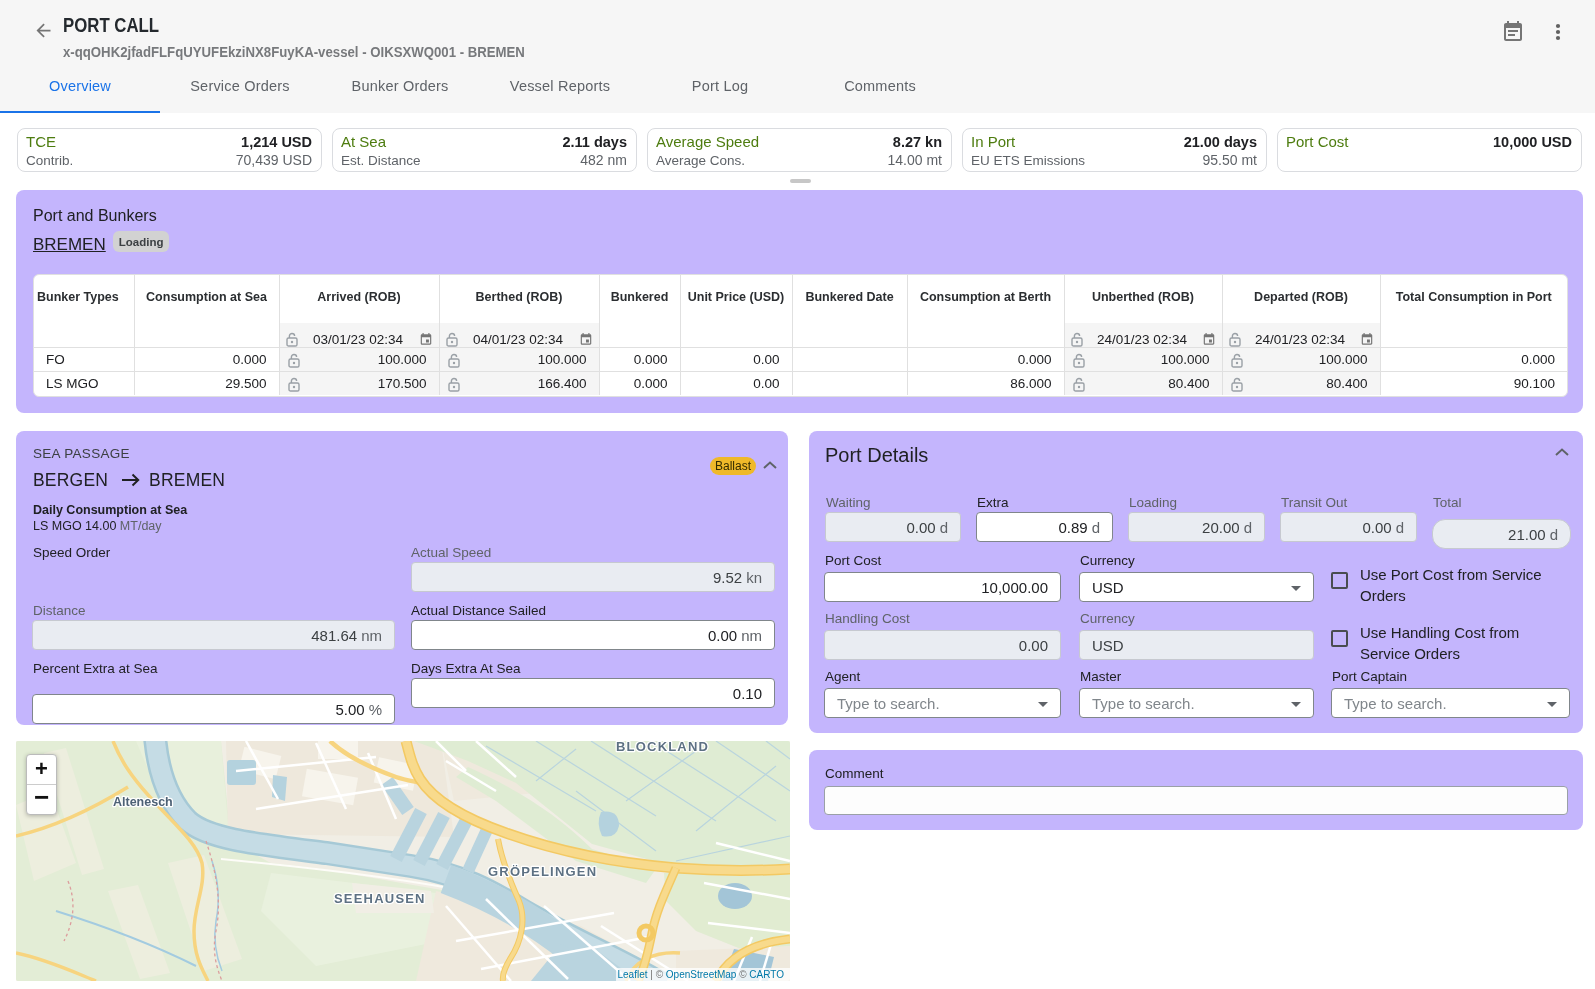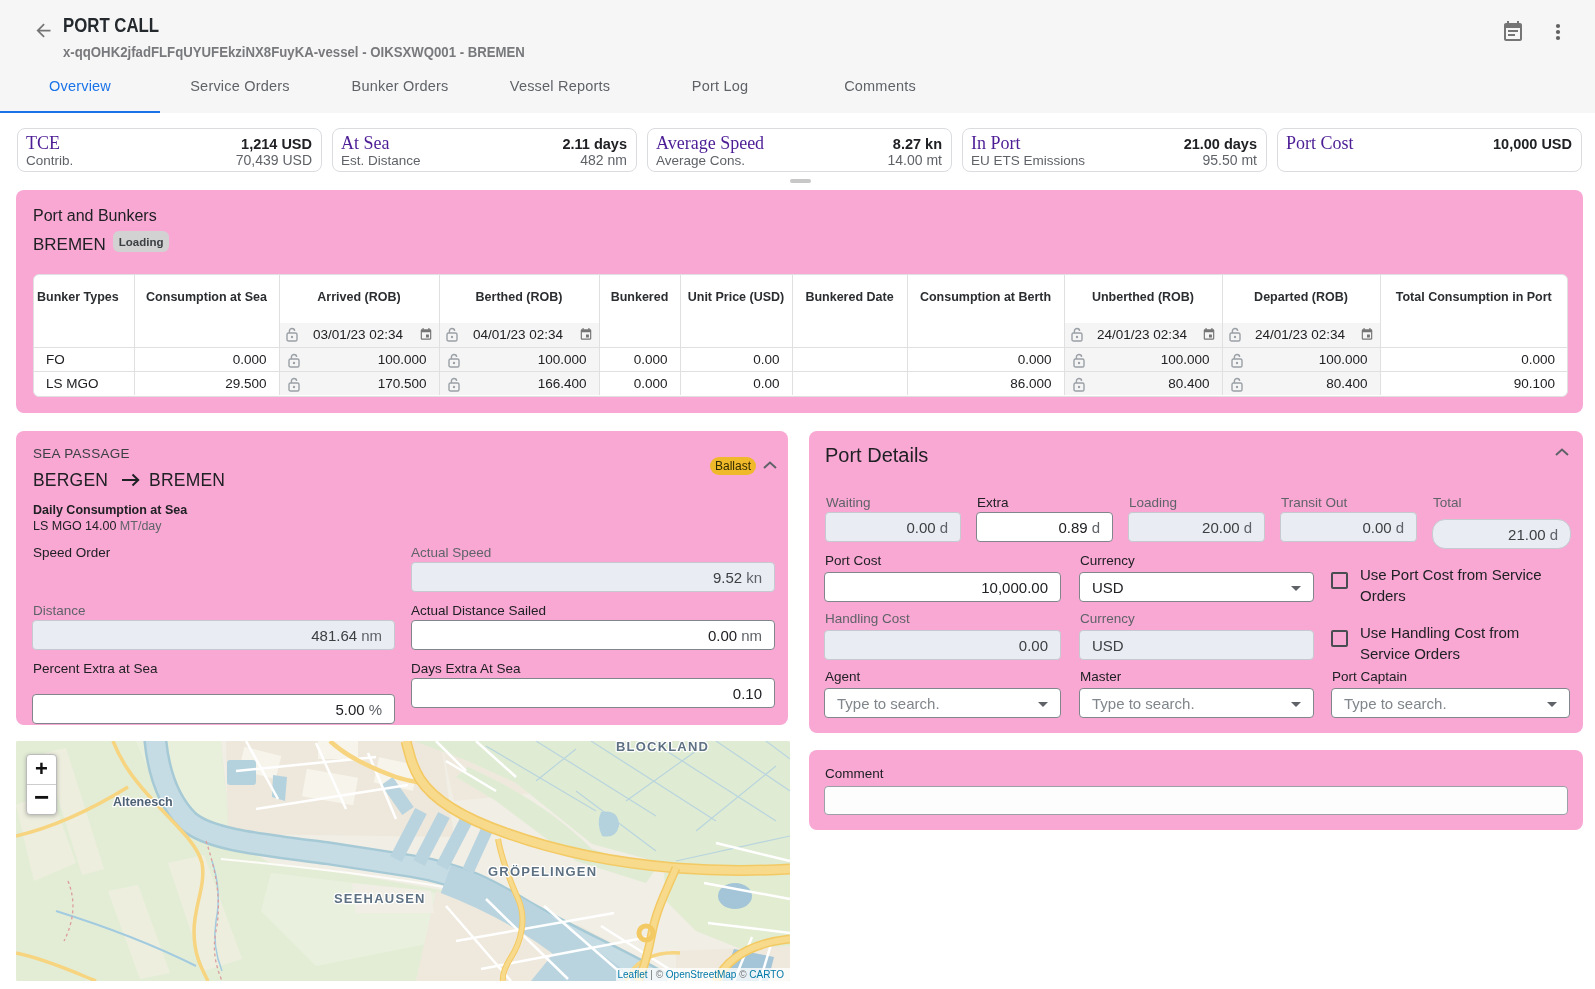--- a/index.html
+++ b/index.html
@@ -9,43 +9,43 @@
 #backarrow { position:absolute; left:33px; top:20px; width:21px; height:21px; }
 #title { position:absolute; left:63px; top:14px; font-size:20px; font-weight:700; color:#24292e; transform:scaleX(.84); transform-origin:0 0; }
 #subtitle { position:absolute; left:63px; top:44px; font-size:14.5px; font-weight:700; color:#77797c; transform:scaleX(.91); transform-origin:0 0; }
 #hdricons { position:absolute; right:28px; top:20px; }
 .tab { position:absolute; top:78px; width:160px; text-align:center; font-size:14.5px; font-weight:400; color:#5f6368; letter-spacing:.2px; }
 #tabline { position:absolute; left:0; top:111px; width:160px; height:2px; background:#1a73e8; }
 
 .card { position:absolute; top:128px; height:44px; width:305px; background:#fff; border:1px solid #dadce0; border-radius:8px; padding:4px 9px 0 8px; }
 .card .r1 { display:flex; justify-content:space-between; align-items:baseline; height:19px; }
 .card .r2 { display:flex; justify-content:space-between; align-items:baseline; height:17px; }
-.card .lab1 { font-size:18px; color:#4c1d95;font-family:Liberation Serif, serif; }
+.card .lab1 { font-size:15px; color:#4d7c0f; }
 .card .val1 { font-size:14.5px; font-weight:700; color:#202124; }
 .card .lab2 { font-size:13.5px; color:#5f6368; }
 .card .val2 { font-size:14px; color:#5f6368; }
 #handle { position:absolute; left:790px; top:179px; width:21px; height:4px; border-radius:2px; background:#c7c7c7; }
 
-.panel { position:absolute; background:#f9a8d4; border-radius:8px;padding-left:24px; }
+.panel { position:absolute; background:#c4b5fd; border-radius:8px;padding-left:24px; }
 #pb { left:16px; top:190px; width:1567px; height:223px; }
 #pb-title { position:absolute; left:17px; top:17px; font-size:16px; color:#202124; }
-#pb-port { position:absolute; left:17px; top:45px; font-size:17px; color:#202124; }
+#pb-port { position:absolute; left:17px; top:45px; font-size:17px; color:#202124;text-decoration:underline; }
 .chip { display:inline-block; background:#d2d2d2; border-radius:6px; font-size:11.5px; font-weight:700; color:#3c4043; padding:5px 6px 4px 6px; position:relative; top:-4px; margin-left:7px; }
 
 #tblwrap { position:absolute; left:17px; top:84px; width:1535px; height:123px; background:#fff; border:1px solid #e0e0e0; border-radius:6px; }
 table.bt { border-collapse:collapse; width:100%; table-layout:fixed; }
 table.bt th, table.bt td { border-right:1px solid #e0e0e0; font-size:13.5px; color:#202124; padding:0 12px; white-space:nowrap; overflow:hidden; }
 table.bt th { padding:15px 3px 0 3px; font-size:12.5px; }
 table.bt th:last-child, table.bt td:last-child { border-right:none; }
 table.bt th { font-weight:700; color:#2b2e31; text-align:center; vertical-align:top; padding-top:15px; height:72px; }
 table.bt td { height:24px; border-top:1px solid #e0e0e0; text-align:right; }
 table.bt td.l { text-align:left;margin-top:20px; }
 td.rob, .datecell { background:#f5f5f5; }
 .thd { position:relative; }
-.datecell { position:absolute; left:0; right:0; bottom:0; height:24px; display:flex; align-items:center; font-weight:400; padding:0 6px; }
+.datecell { position:absolute; left:0; right:0; bottom:0; height:24px; display:flex; align-items:flex-end; font-weight:400; padding:0 6px; }
 .datecell .dt { flex:1; text-align:center; font-size:13.5px; color:#202124; }
 td.rob { position:relative; }
 .lockpos { position:absolute; left:8px; top:5px; }
 
 #sea { left:16px; top:431px; width:772px; height:294px; }
 #sea-cap { position:absolute; left:17px; top:15px; font-size:13.5px; color:#3c4043; letter-spacing:.3px; }
 #sea-route { position:absolute; left:17px; top:39px; font-size:17.5px; color:#202124; letter-spacing:.2px; }
 #ballast { position:absolute; left:694px; top:26px; background:#efb929; border-radius:9px; font-size:12px; font-weight:400; color:#332b00; padding:2px 5px; height:18px; line-height:14px; }
 #sea-chev { position:absolute; left:747px; top:30px; }
 #sea-dc1 { position:absolute; left:17px; top:72px; font-size:12.5px; font-weight:700; color:#202124; }

